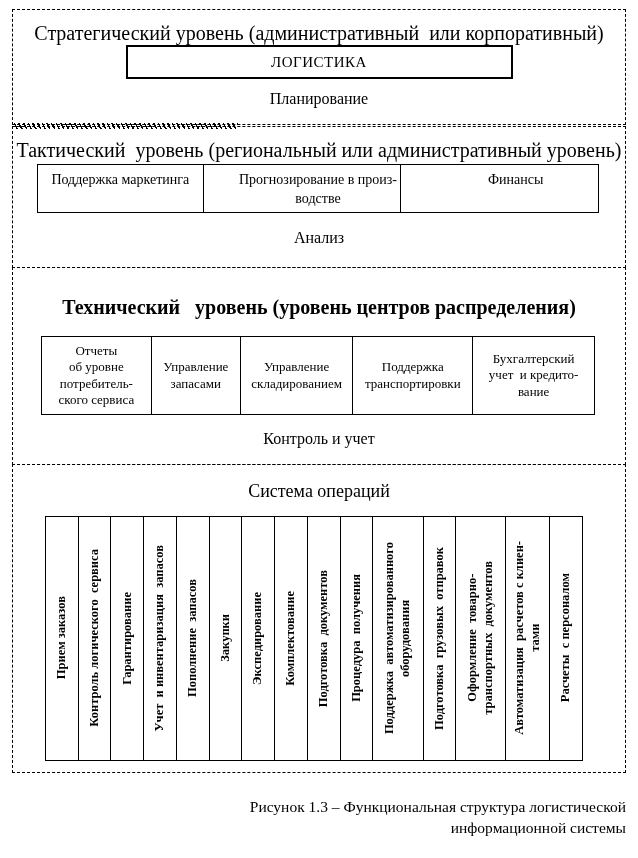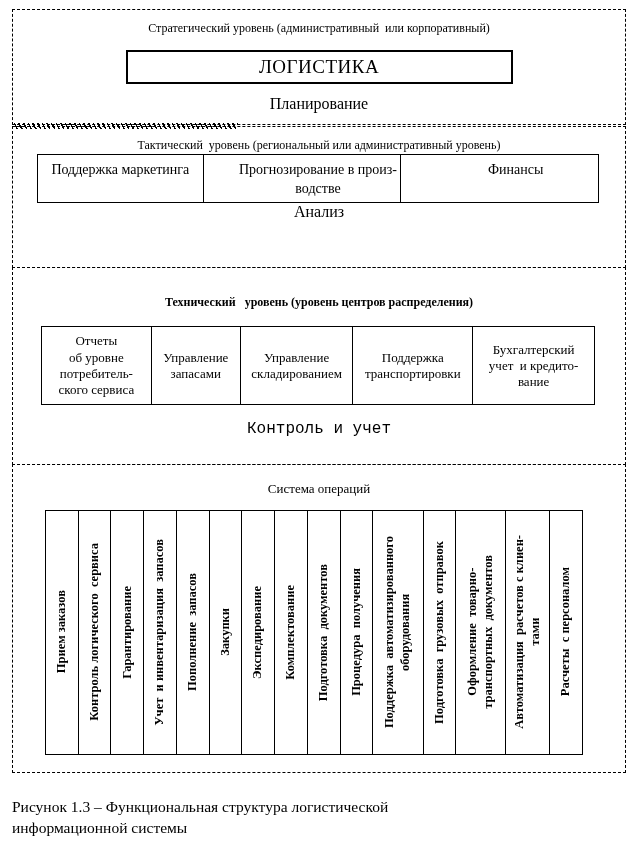--- a/index.html
+++ b/index.html
@@ -22,46 +22,46 @@
     box-sizing: border-box;
     position: relative;
   }
   .s1 { height: 116px; }
   .s2 { height: 142px; margin-top: 1px; }
   .s3 { height: 198px; margin-top: -1px; }
   .s4 { height: 309px; margin-top: -1px; }
 
   .sec-title {
     text-align: center;
-    font-size: 12px;
+    font-size: 20px;
     white-space: pre-wrap;
     line-height: 1.2;
   }
   .s1 .sec-title { padding-top: 11px; }
   .s2 .sec-title { padding-top: 11px; }
   .s3 .sec-title { padding-top: 27px; font-weight: bold; }
-  .s4 .sec-title { padding-top: 16px; font-size: 13px; }
+  .s4 .sec-title { padding-top: 16px; font-size: 18px; }
 
   .sec-footer {
     text-align: center;
     font-size: 16px;
   }
   .s1 .sec-footer { margin-top: 11px; }
-  .s2 .sec-footer { }
-  .s3 .sec-footer { margin-top: 15px; font-family: Liberation Mono, monospace; }
+  .s2 .sec-footer { margin-top: 16px; }
+  .s3 .sec-footer { margin-top: 15px; }
 
   .logi-box {
     width: 383px;
     height: 30px;
-    margin: 15px auto 0 auto;
+    margin: 0 auto 0 auto;
     border: 2px solid #000;
     display: flex;
     align-items: center;
     justify-content: center;
-    font-size: 19px;
+    font-size: 15px;
     letter-spacing: 0.5px;
   }
 
   .row {
     display: flex;
     border: 1px solid #000;
     box-sizing: border-box;
     background: #fff;
   }
   .row2 { margin: 2px 26px 0 24px; height: 49px; }
@@ -120,21 +120,21 @@
     position: absolute;
     top: -4px;
     left: -1px;
     width: 37%;
     height: 6px;
     background: repeating-linear-gradient(62deg, #000 0 1.4px, transparent 1.4px 4.1px);
   }
 
   .caption {
     margin-top: 24px;
-    text-align: left;
+    text-align: right;
     font-size: 15.5px;
     line-height: 1.35;
     white-space: pre-line;
   }
 </style>
 </head>
 <body>
 
 <div class="page">
 

